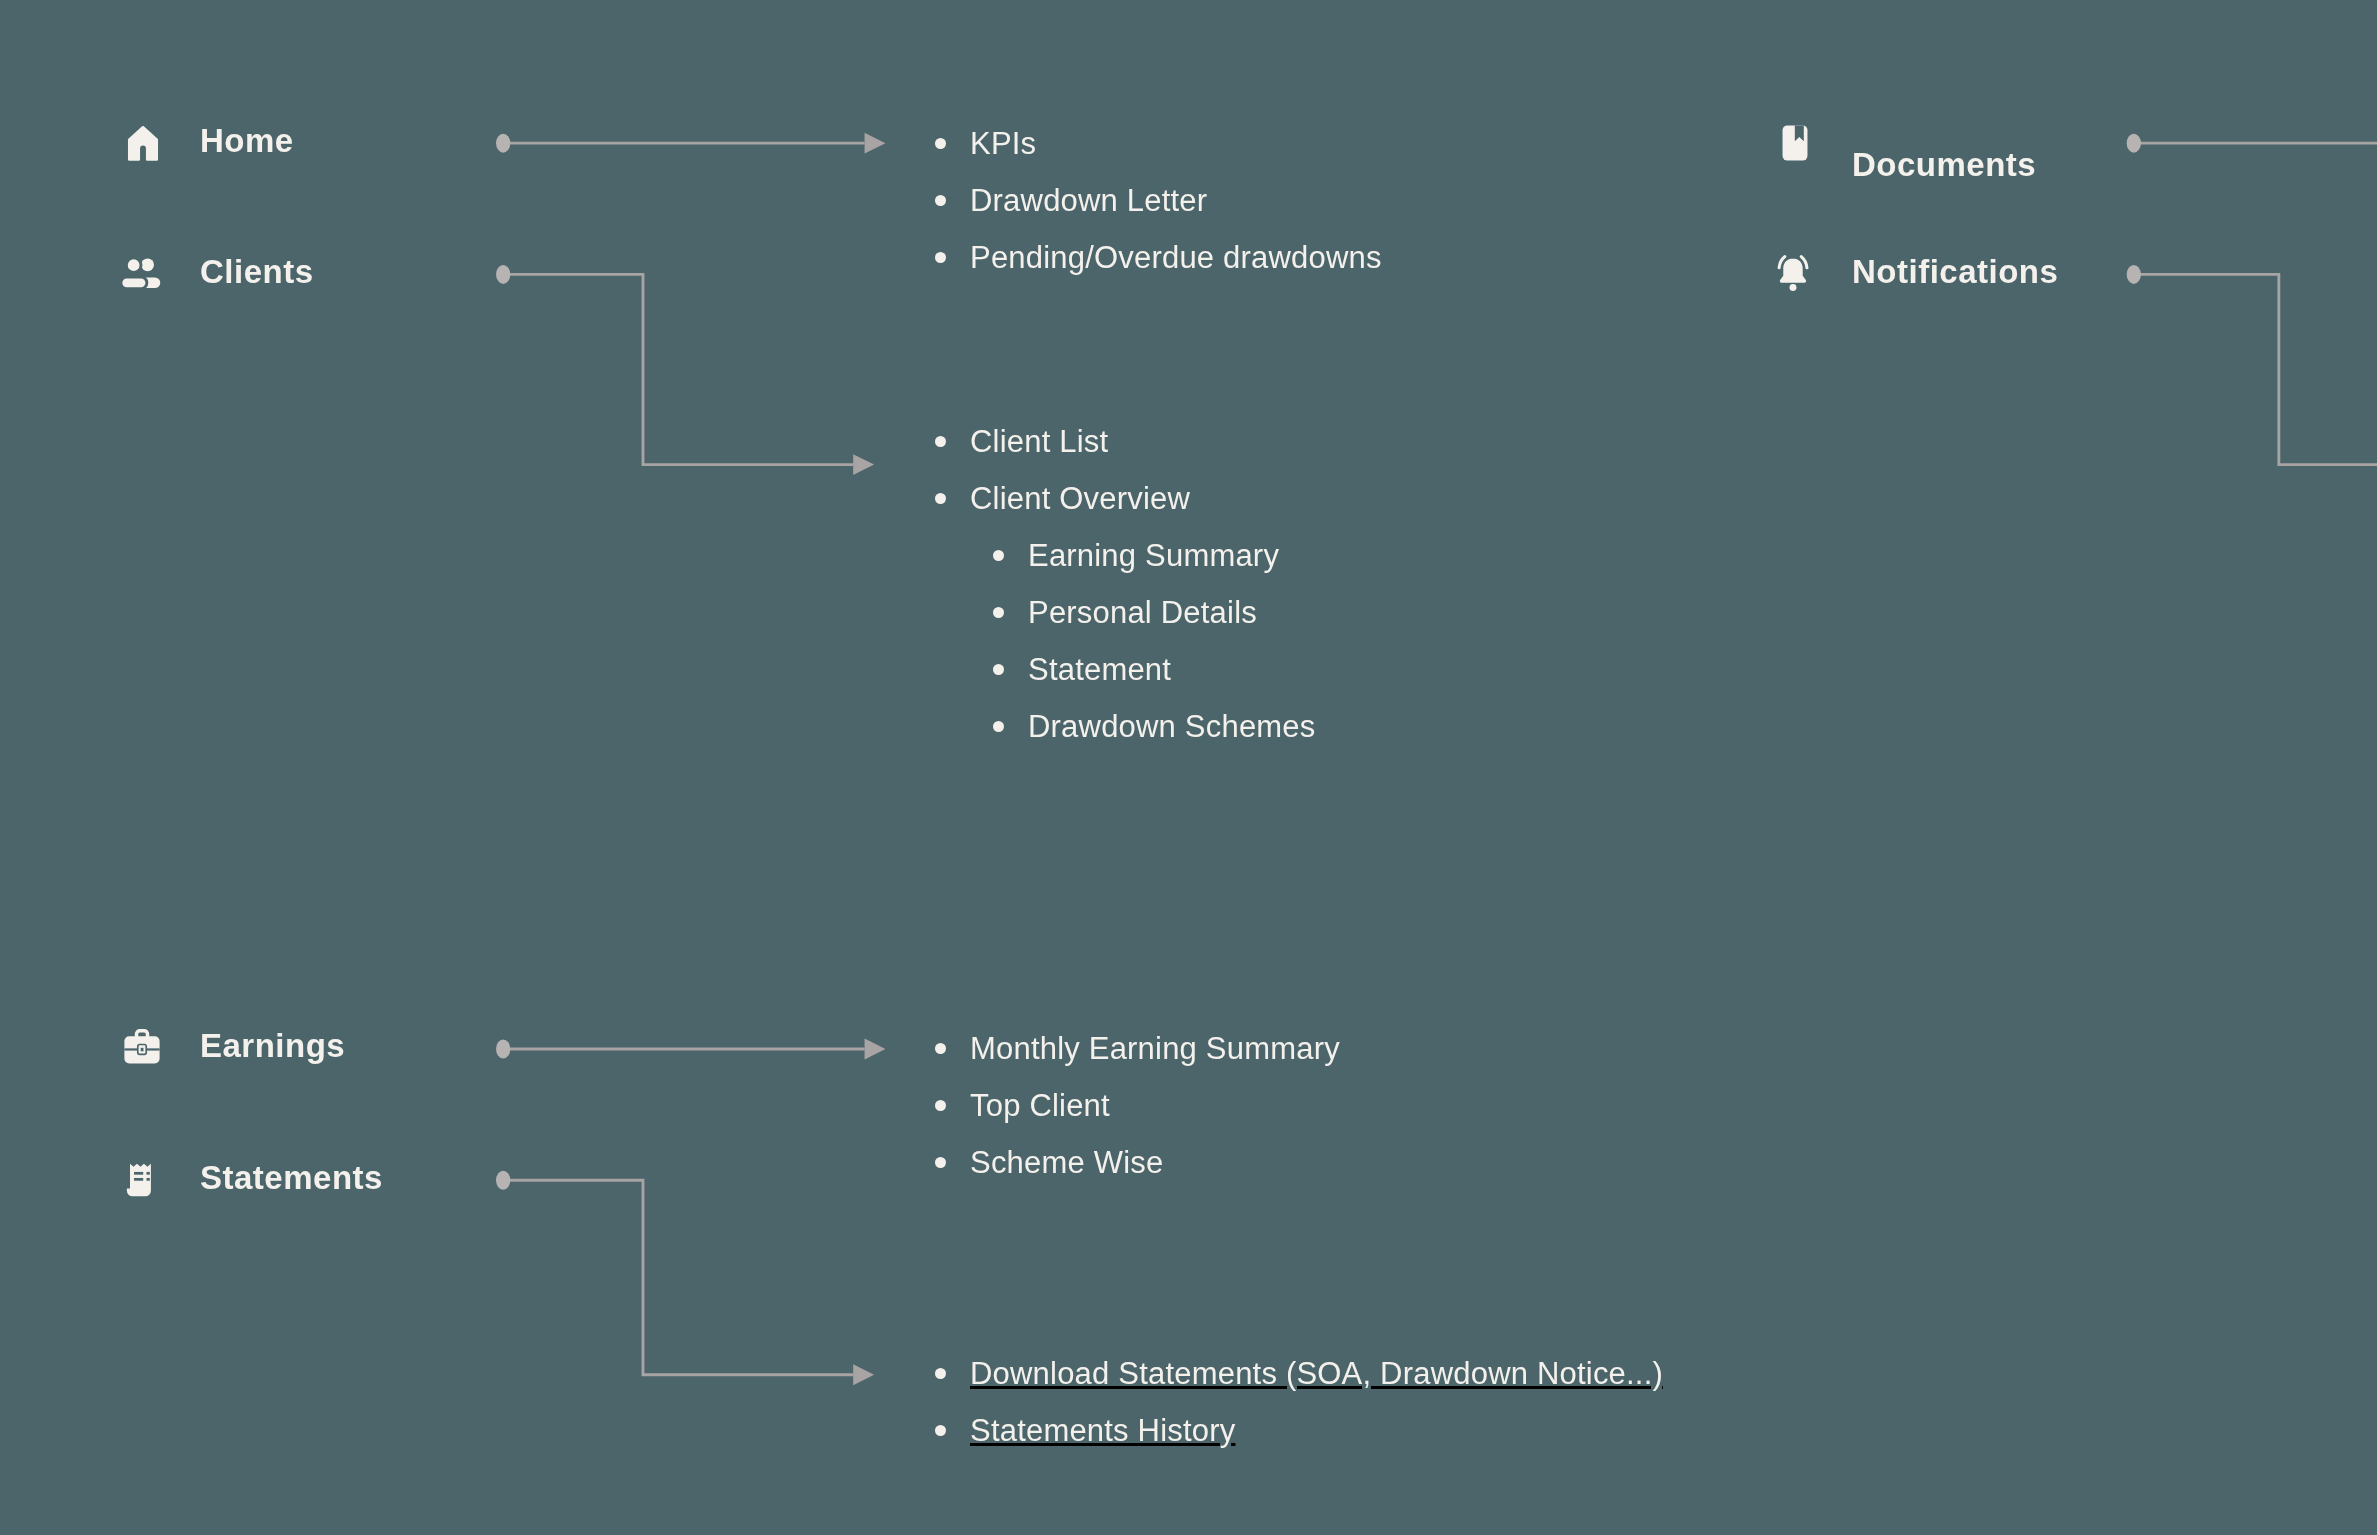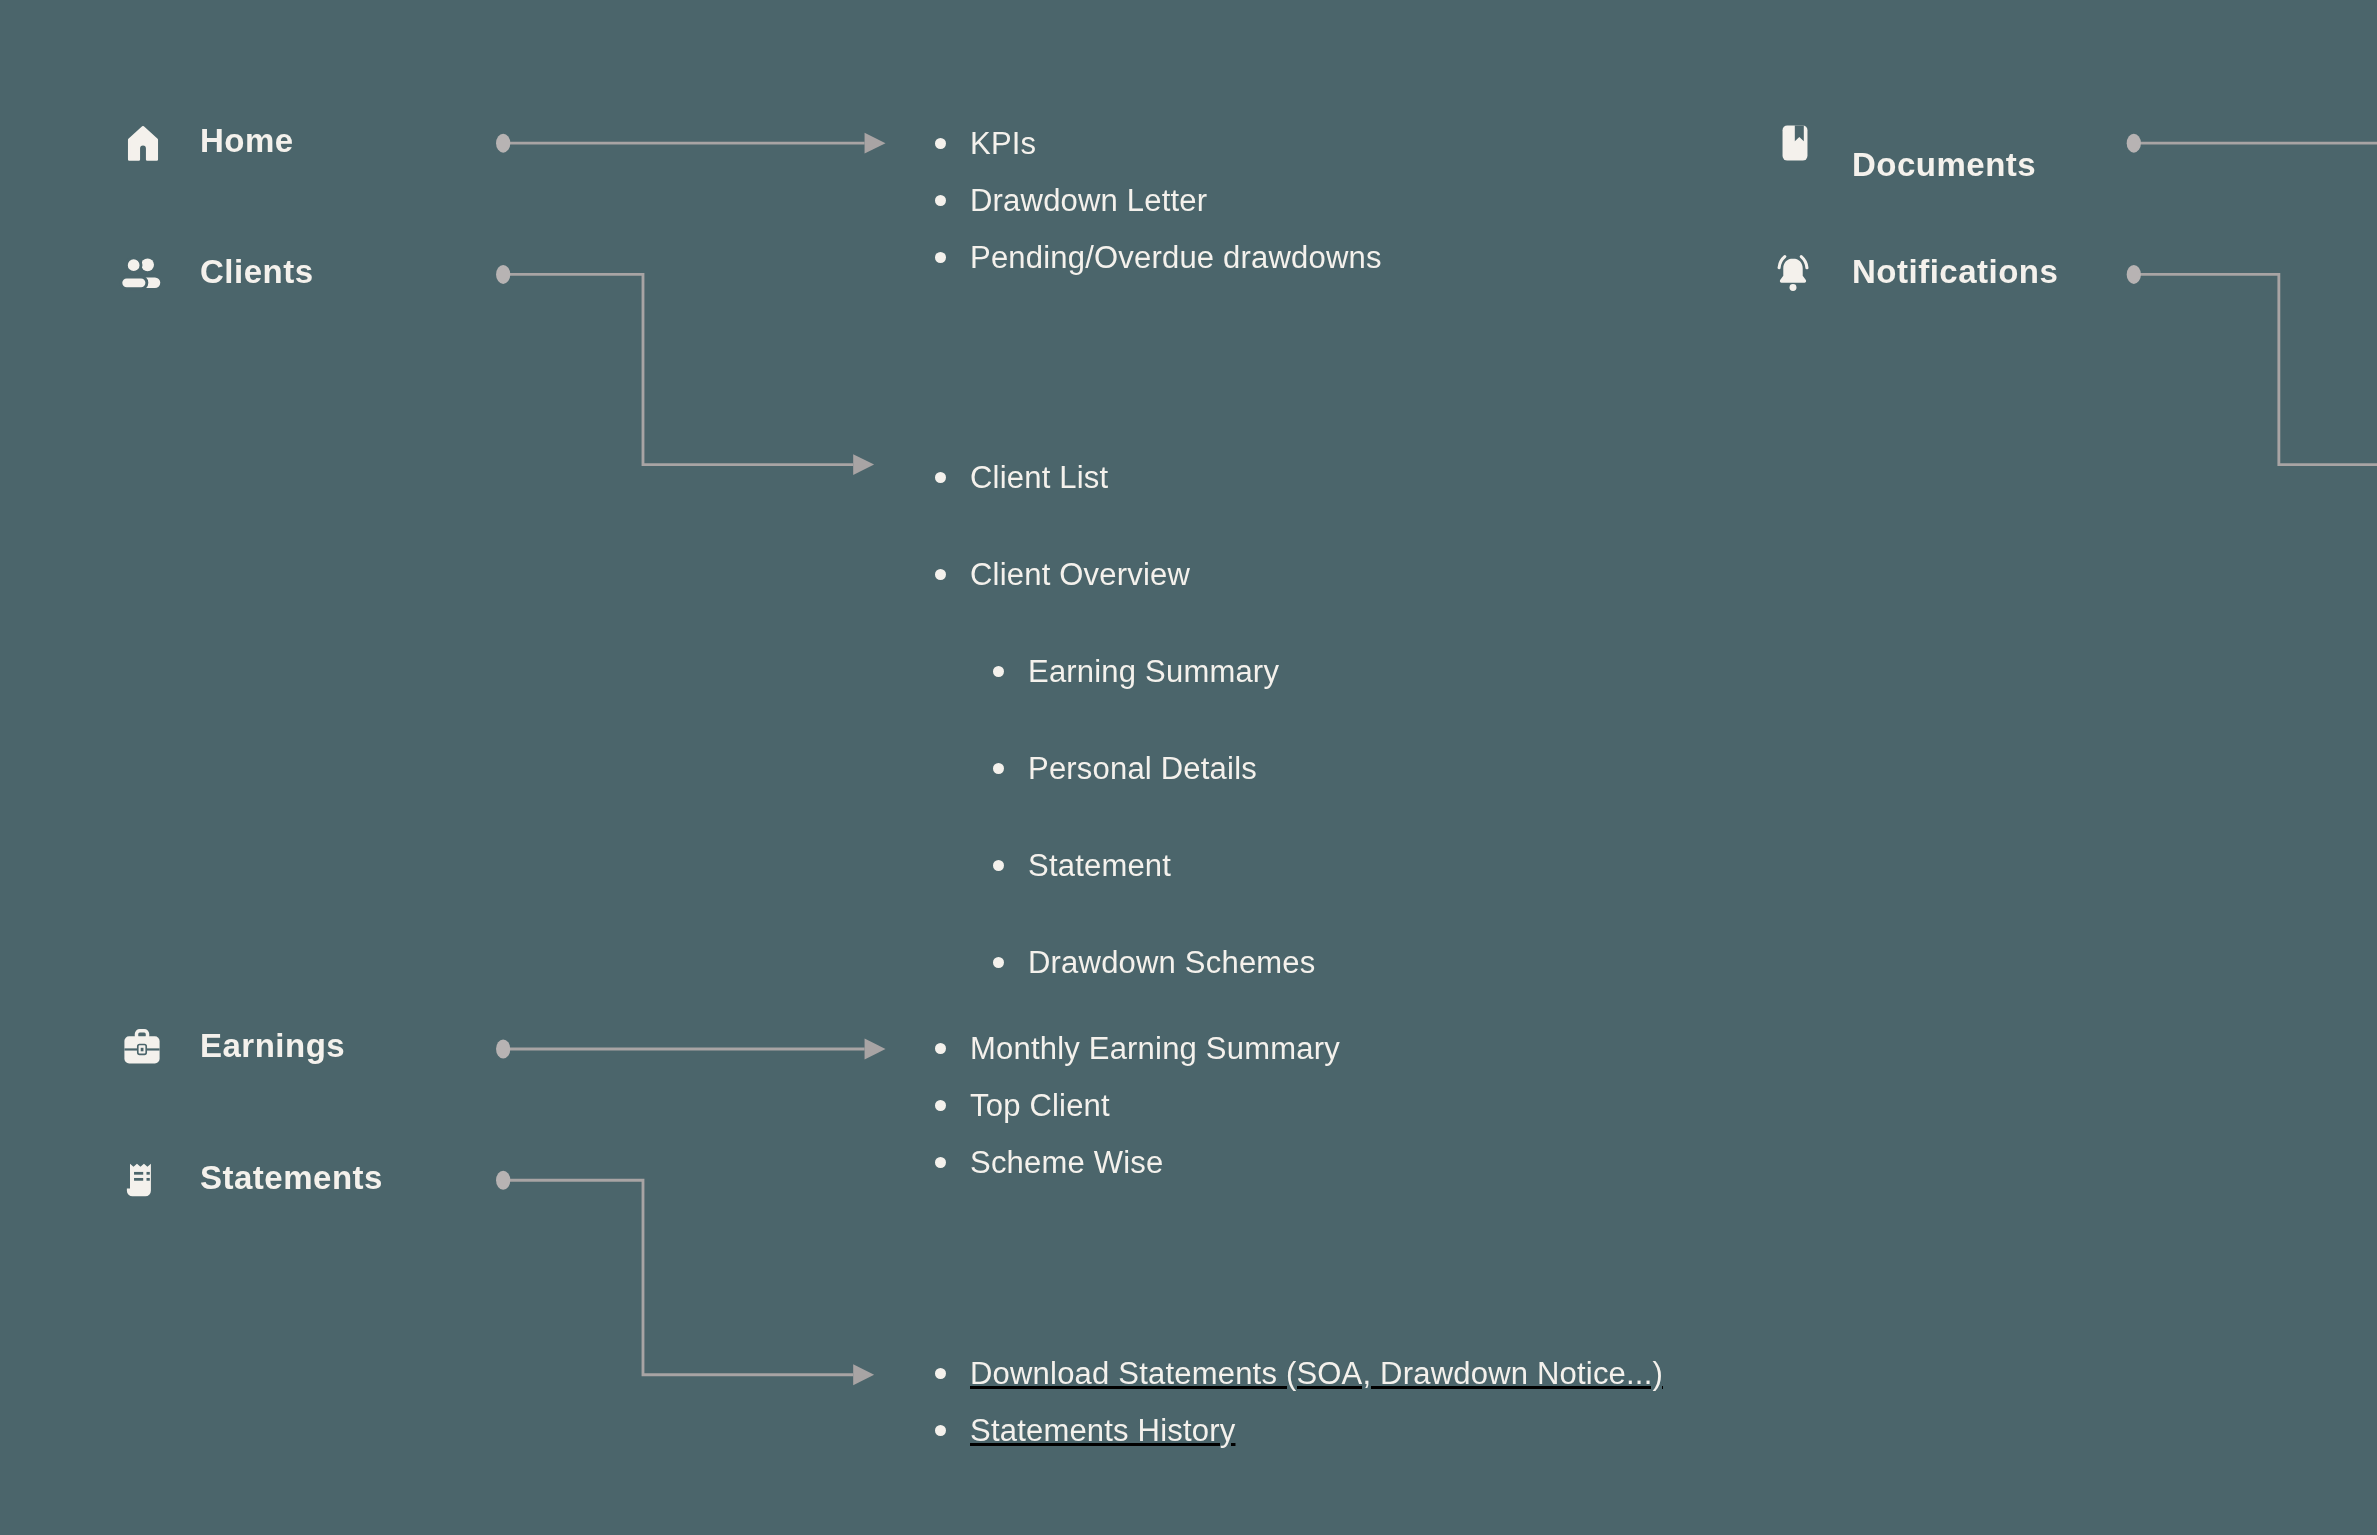--- a/index.html
+++ b/index.html
@@ -165,21 +165,21 @@
     <div class="row">
       <span class="bullet"></span>
       <span class="item-text">Drawdown Letter</span>
     </div>
     <div class="row">
       <span class="bullet"></span>
       <span class="item-text">Pending/Overdue drawdowns</span>
     </div>
   </div>
 
-  <div class="list" style="left:935px;top:449px;gap:40px;">
+  <div class="list" style="left:935px;top:413px;">
     <div class="row">
       <span class="bullet"></span>
       <span class="item-text">Client List</span>
     </div>
     <div class="row">
       <span class="bullet"></span>
       <span class="item-text">Client Overview</span>
     </div>
     <div class="row nested">
       <span class="bullet"></span>

